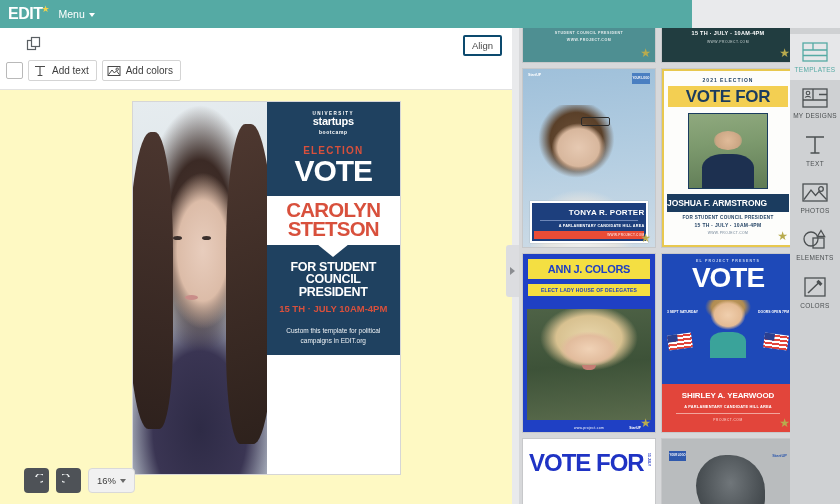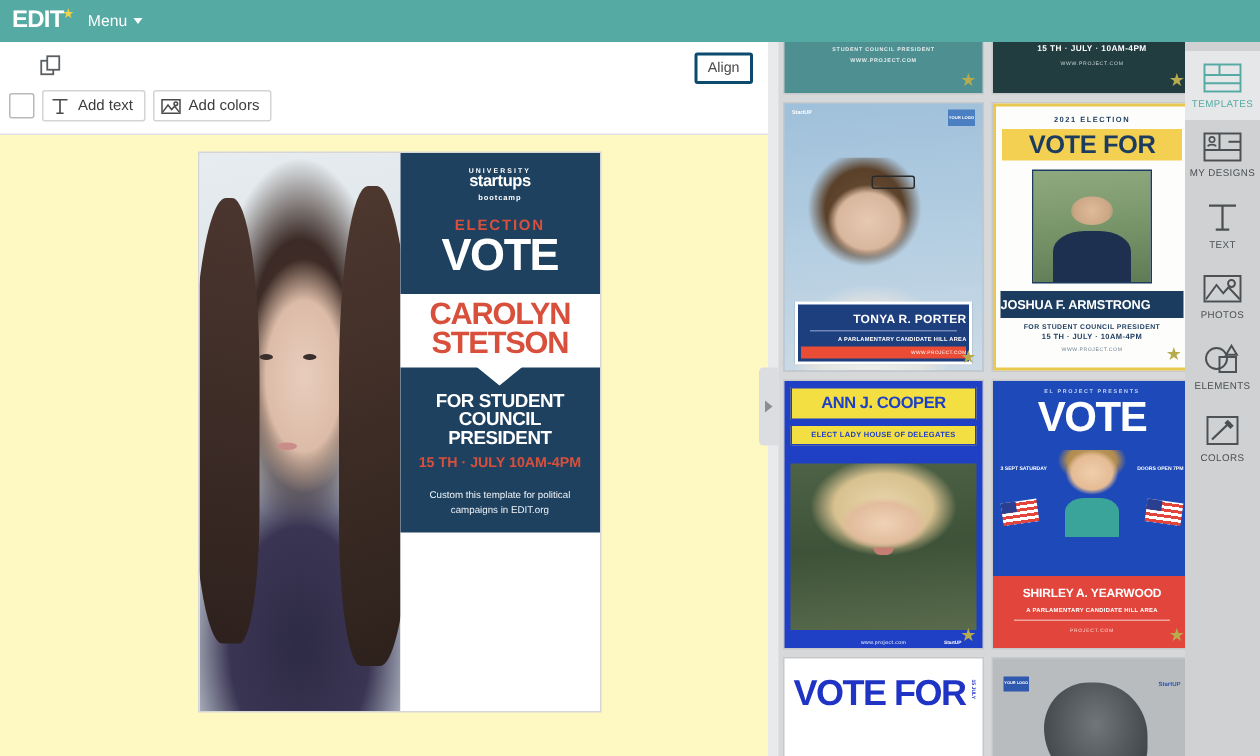--- a/index.html
+++ b/index.html
@@ -6,21 +6,21 @@
   html, body {
     width: 840px; height: 504px;
     font-family: "Liberation Sans", sans-serif;
     background: #e9eaec;
     overflow: hidden;
   }
   #app { position: relative; width: 840px; height: 504px; }
 
   
   .header {
-    position: absolute; top: 0; left: 0; width: 840px; height: 28px;
+    position: absolute; top: 0; left: 0; width: 692px; height: 28px;
     background: #55aaa4; display: flex; align-items: center;
   }
   .logo-wrap { position: relative; margin-left: 8px; display: flex; align-items: flex-start; }
   .logo-text { font-size: 16px; font-weight: bold; color: #ffffff; letter-spacing: -0.5px; }
   .logo-star { font-size: 9px; color: #f2d24b; line-height: 1; margin-left: -1px; margin-top: 0px; }
   .menu-label { margin-left: 9px; font-size: 10.5px; color: #ffffff; }
   .caret {
     display: inline-block; width: 0; height: 0; margin-left: 4px; vertical-align: middle;
     border-left: 3.5px solid transparent; border-right: 3.5px solid transparent;
     border-top: 4px solid #ffffff;
@@ -390,20 +390,38 @@
         </div>
         <div class="pr-bottom">
           <div class="notch"></div>
           <div class="p-for">FOR STUDENT COUNCIL PRESIDENT</div>
           <div class="p-date">15 TH · JULY 10AM-4PM</div>
           <div class="p-custom">Custom this template for political campaigns in EDIT.org</div>
         </div>
       </div>
     </div>
 
+    <div class="zoom-bar">
+      <div class="zbtn">
+        <svg width="13" height="13" viewBox="0 0 13 13">
+          <path d="M10.4 8.2A4.2 4.2 0 1 0 6.2 2.6" fill="none" stroke="#eceff0" stroke-width="1.2"></path>
+          <path d="M6.4 0.7L5.1 2.7l2.3.5z" fill="#eceff0"></path>
+        </svg>
+      </div>
+      <div class="zbtn">
+        <svg width="13" height="13" viewBox="0 0 13 13">
+          <path d="M2.6 8.2A4.2 4.2 0 1 1 6.8 2.6" fill="none" stroke="#eceff0" stroke-width="1.2"></path>
+          <path d="M6.6 0.7l1.3 2-2.3.5z" fill="#eceff0"></path>
+        </svg>
+      </div>
+      <div class="zlevel">
+        <span>16%</span>
+        <i class="zcaret"></i>
+      </div>
+    </div>
   </div>
 
   <div class="collapse-handle">
     <i class="ch"></i>
   </div>
 
   <div class="tpl-panel">
     <div class="tpl-grid">
 
       <div class="tpl short t1">
@@ -448,21 +466,21 @@
         </div>
         <div class="nb">JOSHUA F. ARMSTRONG</div>
         <div class="r1">FOR STUDENT COUNCIL PRESIDENT</div>
         <div class="r2">15 TH · JULY · 10AM-4PM</div>
         <div class="r3">WWW.PROJECT.COM</div>
         <span class="star-badge">★</span>
       </div>
 
       <div class="tpl t5">
         <div class="yb">
-          <div class="nm">ANN J. COOPER</div>
+          <div class="nm">ANN J. COLORS</div>
         </div>
         <div class="sb">
           <div class="sbt">ELECT LADY HOUSE OF DELEGATES</div>
         </div>
         <div class="photo">
           <div class="smile"></div>
         </div>
         <div class="web">www.project.com</div>
         <div class="su">StartUP</div>
         <span class="star-badge">★</span>

